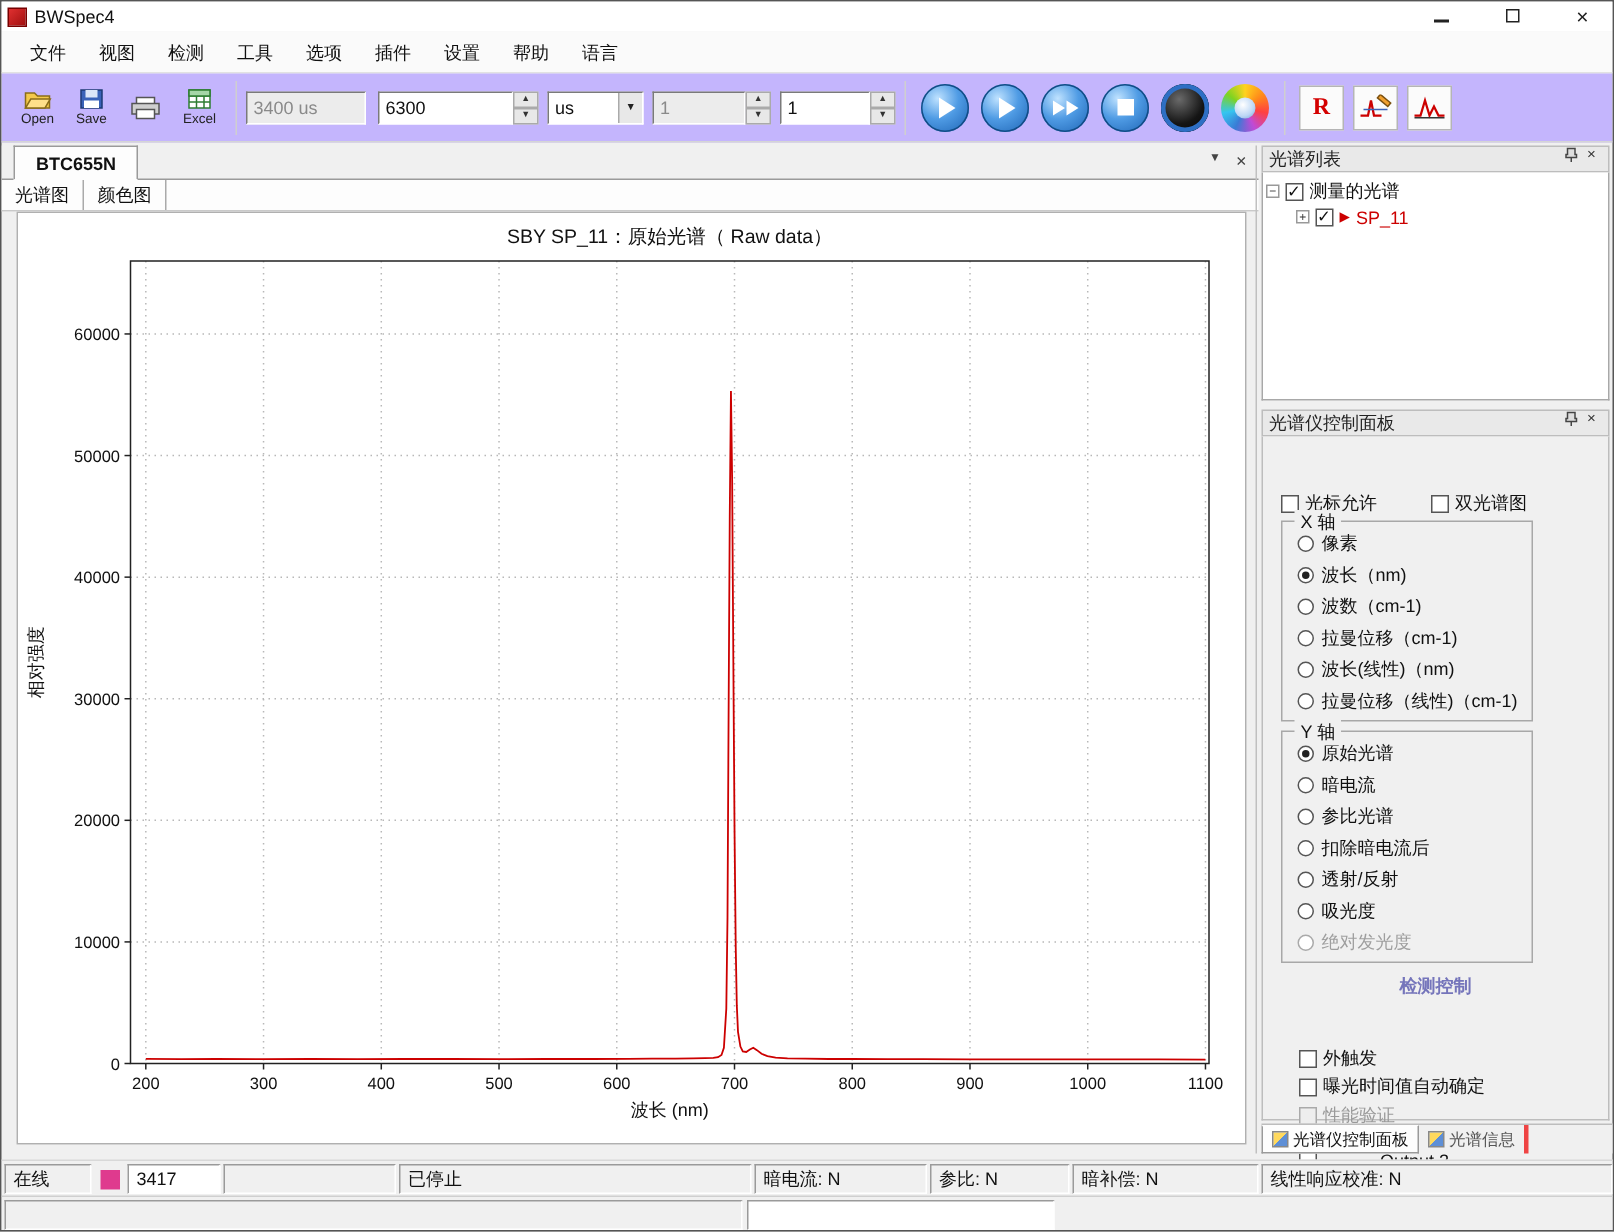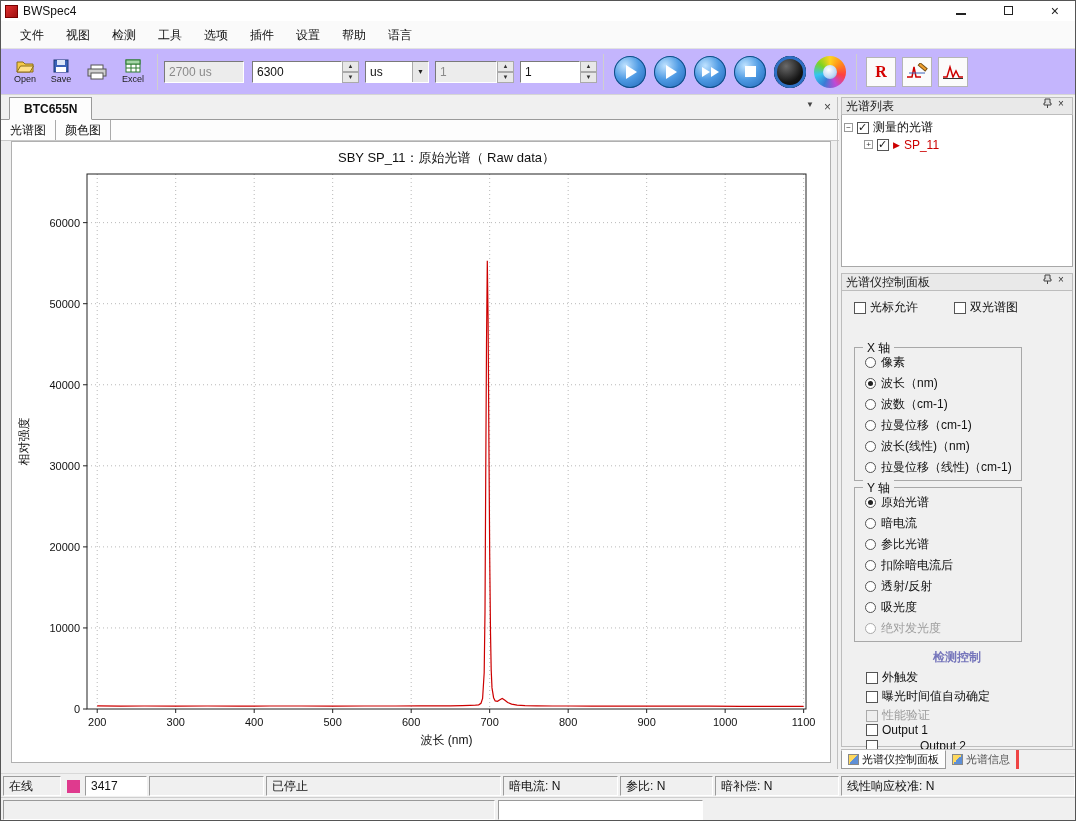--- a/index.html
+++ b/index.html
@@ -69,21 +69,21 @@
   .expander { width:9px; height:9px; border:1px solid #999; background:#fff; font-size:8px; line-height:7px; text-align:center; color:#333; }
   .checkbox { width:12px; height:12px; border:1px solid #555; background:#fff; position:relative; }
   .checkbox.checked::after { content:"✓"; position:absolute; left:0px; top:-2px; font-size:11px; color:#111; }
   .checkbox.dis { border-color:#aaa; background:#eee; }
   .tree-label { color:#111; }
   .tree-label.red { color:#cc0000; }
   .play-marker { color:#cc0000; font-size:9px; }
 
   .ctrl-panel { position:absolute; top:272px; left:840px; width:232px; height:476px; }
   .ctrl-body { height:456px; background:#f0f0f0; border:1px solid #bdbdbd; border-top:none; position:relative; }
-  .cb-row { position:absolute; display:flex; align-items:center; gap:4px; color:#111; }
+  .cb-row { position:absolute; display:flex; align-items:center; gap:4px; color:#111;margin-top:28px; }
   .cb-row.dis { color:#9a9a9a; }
   .heading { position:absolute; width:100%; text-align:center; color:#7575bb; font-weight:bold; }
   .groupbox { position:absolute; left:12px; width:168px; border:1px solid #a8a8a8; padding:4px 0 2px 0; }
   .grouplabel { position:absolute; top:-8px; left:8px; background:#f0f0f0; padding:0 4px; color:#111; }
   .opt { display:flex; align-items:center; gap:5px; padding:2px 0 2px 10px; color:#111; }
   .opt.dis { color:#9e9e9e; }
   .radio { width:11px; height:11px; border:1px solid #555; border-radius:50%; background:#fff; position:relative; flex:0 0 auto; }
   .radio.sel::after { content:""; position:absolute; inset:2px; border-radius:50%; background:#222; }
   .opt.dis .radio { border-color:#aaa; }
 
@@ -151,21 +151,21 @@
     </div>
     <div class="tbtn">
       <svg width="16" height="14">
           <rect x="1" y="1" width="14" height="12" fill="#ffffff" stroke="#2e7d32"></rect>
           <path d="M1 5 h14 M1 9 h14 M6 1 v12 M11 1 v12" stroke="#2e7d32"></path>
           <rect x="1" y="1" width="14" height="4" fill="#a5d6a7" stroke="#2e7d32"></rect>
         </svg>
       <span>Excel</span>
     </div>
     <span class="vsep"></span>
-    <div class="field disabled" style="width:80px;">2700 us</div>
+    <div class="field disabled" style="width:80px;">3400 us</div>
     <div style="width:8px;"></div>
     <div class="field" style="width:90px;">6300</div>
     <div class="spinner">
       <span class="spin-btn">▲</span>
       <span class="spin-btn">▼</span>
     </div>
     <div style="width:6px;"></div>
     <div class="field" style="width:64px; padding-right:0;">
       <span style="flex:1;">us</span>
       <span class="combo-arrow">▼</span>

